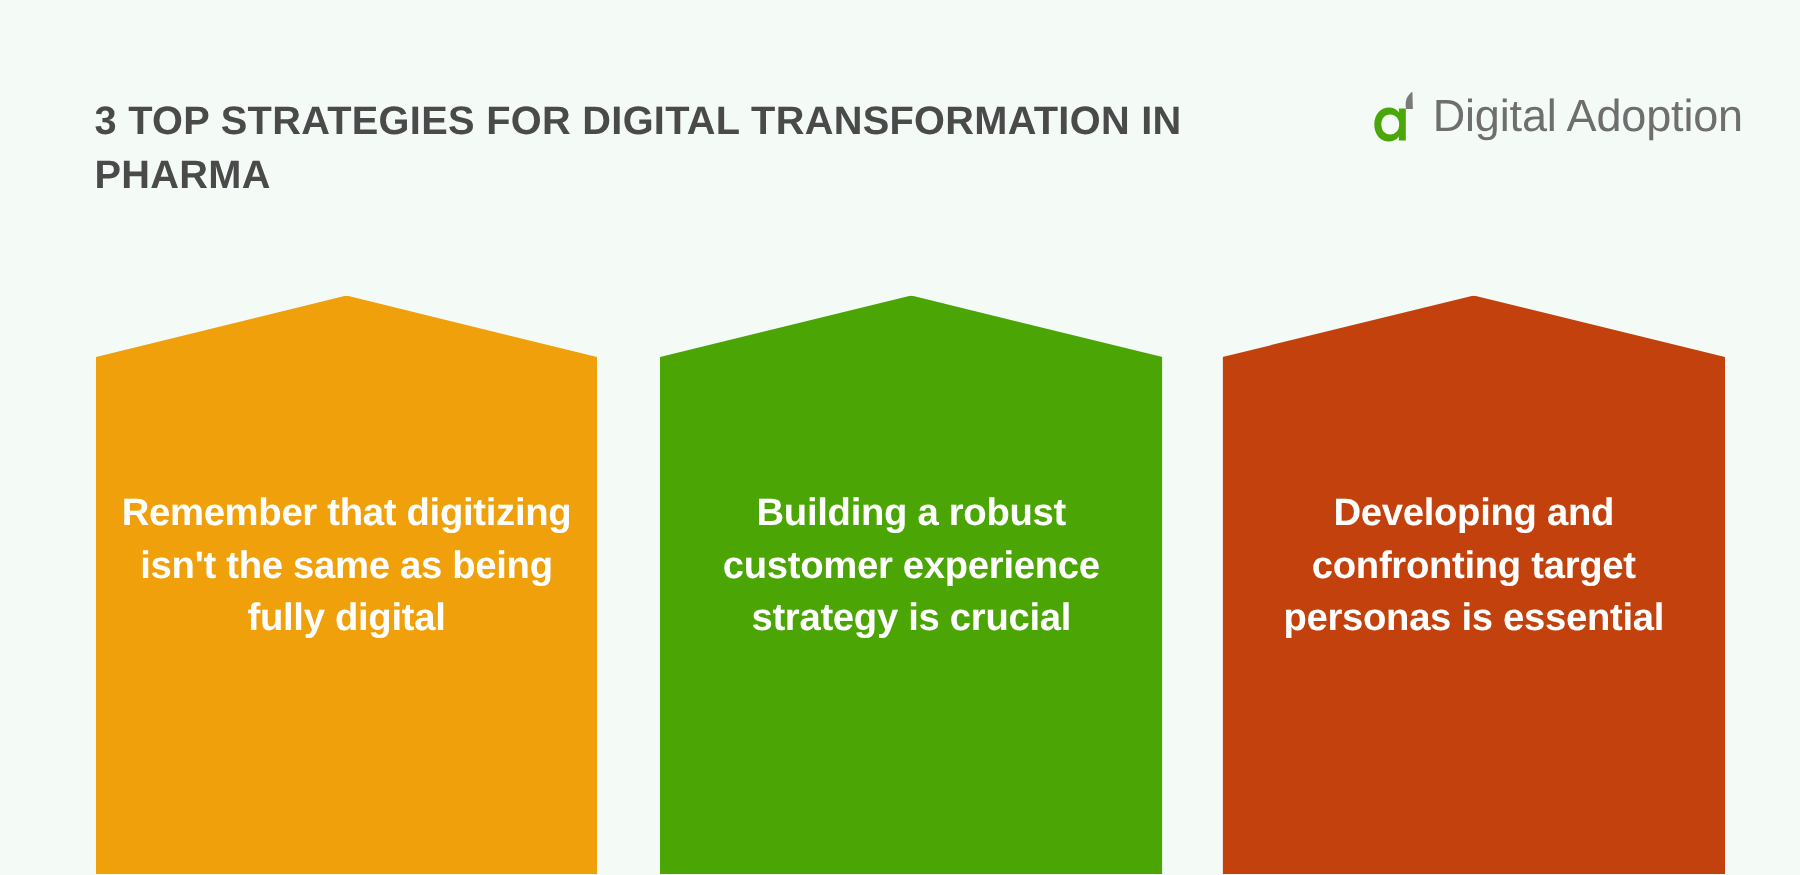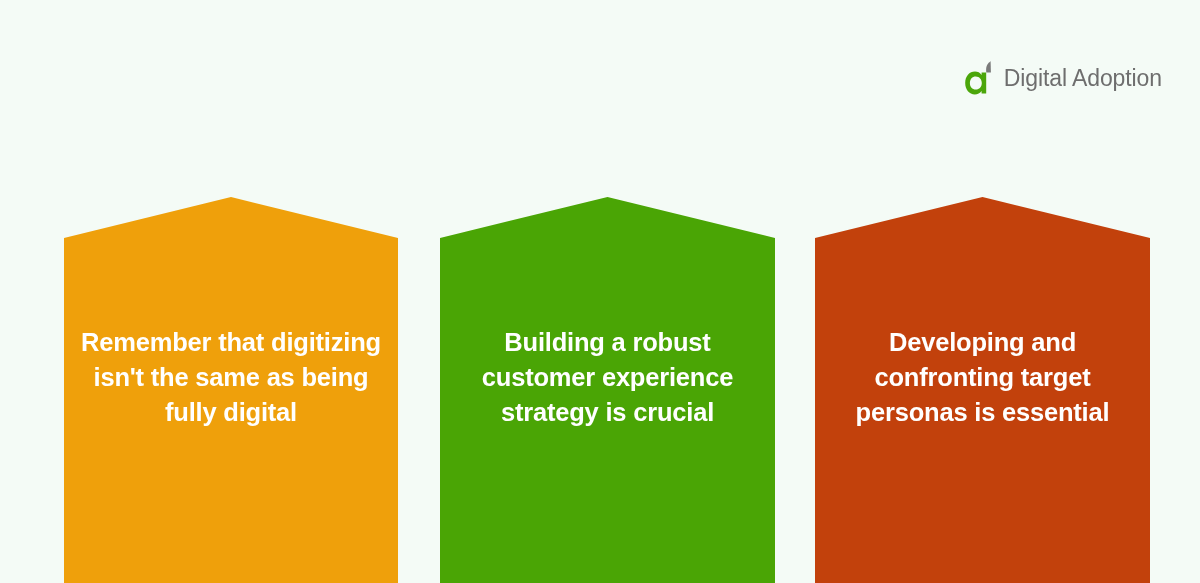--- a/index.html
+++ b/index.html
@@ -48,21 +48,21 @@
     gap: 5px;
     height: 40px;
   }
   .brand-mark {
     display: block;
     width: 34px;
     height: 36px;
     flex: 0 0 auto;
   }
   .brand-name {
-    font-size: 23px;
+    font-size: 30px;
     font-weight: normal;
     color: #6e6e6e;
     letter-spacing: -0.1px;
     white-space: nowrap;
     font-family: "Liberation Sans", sans-serif;
   }
 
   
   .cards {
     position: absolute;
@@ -102,20 +102,21 @@
   }
   .card-1 .card-text { margin-top: 128px; }
   .card-2 .card-text { margin-top: 128px; }
   .card-3 .card-text { margin-top: 128px; }
 </style>
 </head>
 <body style="background: rgb(244, 251, 246);">
 
 <div id="canvas" style="background: rgb(244, 251, 246);">
 
+  <h1 class="page-title" style="color: rgb(74, 74, 74);">3 Top Strategies For Digital Transformation In Pharma</h1>
 
   <div class="brand">
     <svg class="brand-mark" viewBox="0 0 34 36">
       <path d="M25.6 1.2 C25.6 1.2 22.0 3.4 21.3 7.4 C20.8 10.4 21.4 12.6 21.4 12.6 L25.9 12.6 Z" fill="#7a7a7a"></path>
       <path d="M21.2 12.4 L21.2 33.6 L16.6 33.6 L16.6 31.0 C15.0 33.2 12.6 34.4 9.8 34.4 C4.3 34.4 0.2 29.6 0.2 23.0 C0.2 16.4 4.3 11.6 10.0 11.6 C12.7 11.6 15.1 12.8 16.6 14.9 L16.6 12.4 Z
                M10.8 16.4 C7.2 16.4 4.9 19.1 4.9 23.0 C4.9 26.9 7.2 29.6 10.8 29.6 C14.3 29.6 16.8 26.8 16.8 23.0 C16.8 19.2 14.3 16.4 10.8 16.4 Z" fill="#4ba60a"></path>
     </svg>
     <span class="brand-name" style="color: rgb(110, 110, 110);">Digital Adoption</span>
   </div>
 

